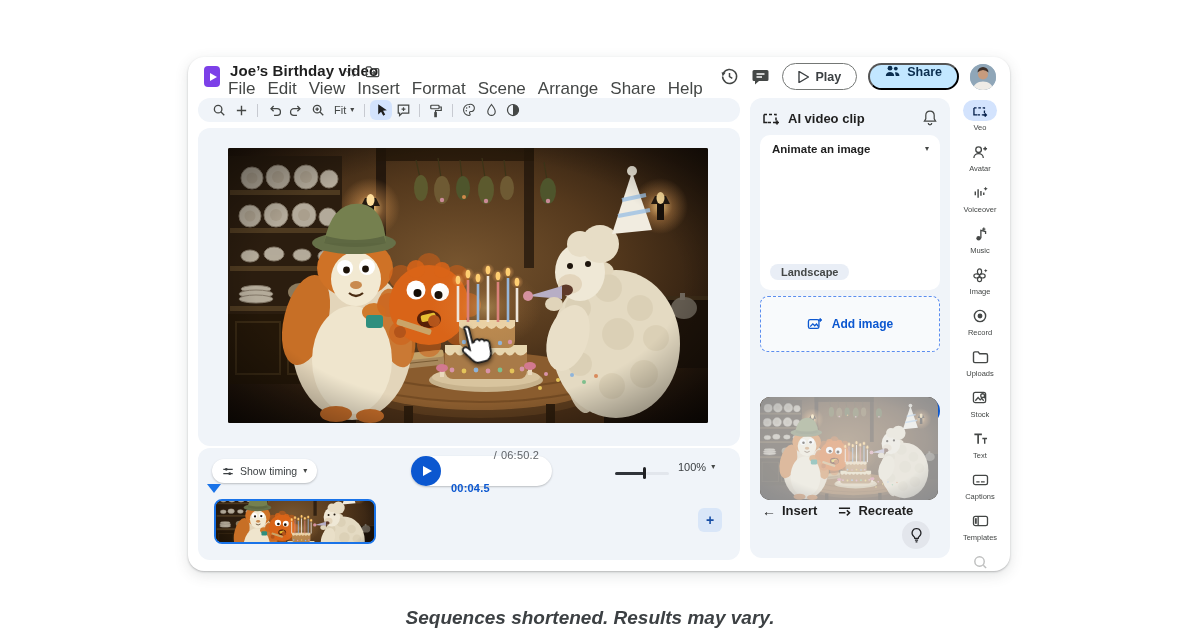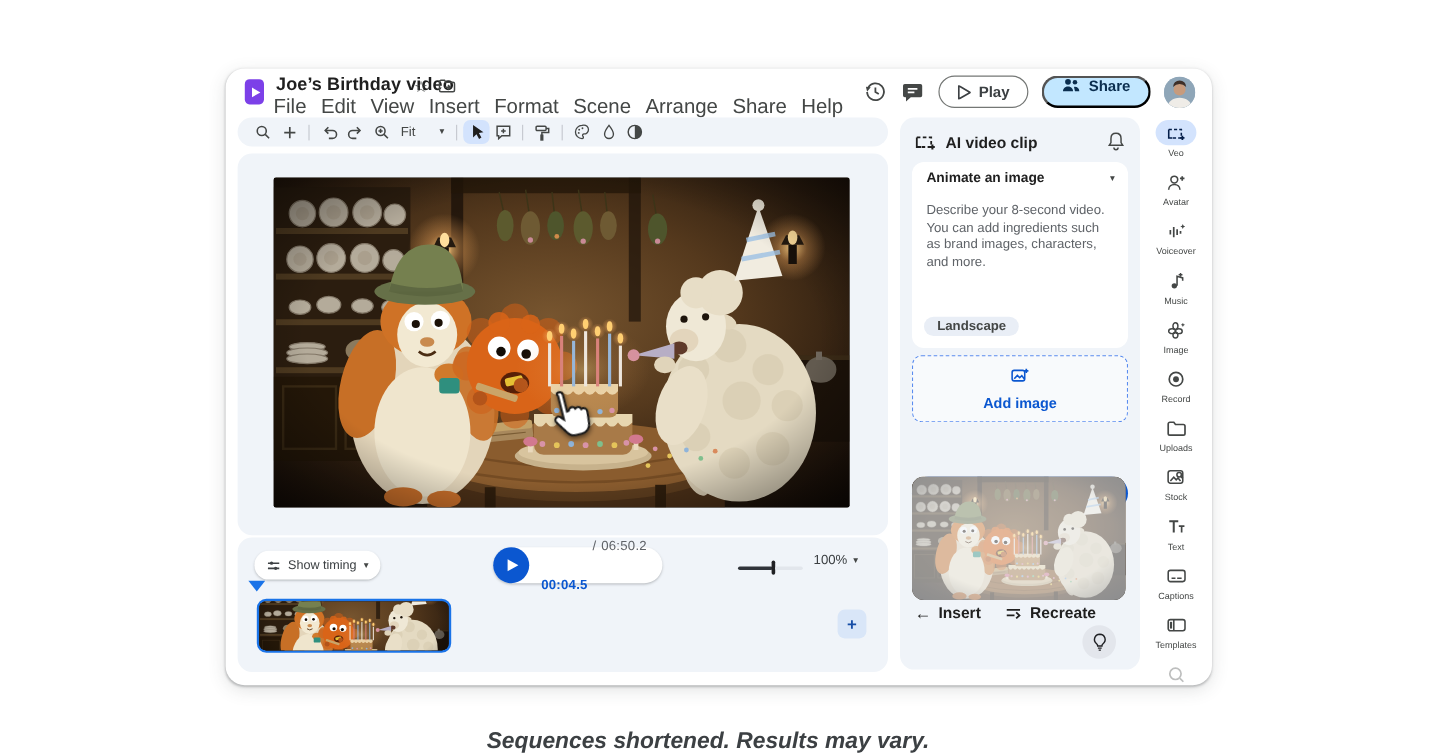--- a/index.html
+++ b/index.html
@@ -25,21 +25,21 @@
   .btn-share{display:flex;align-items:flex-start;gap:7px;height:27px;padding:0 15px;border-radius:15px;
              background:var(--share-pill,#c2e7ff);font-size:12.5px;font-weight:600;color:#0b2e4f;}
   .avatar{width:26px;height:26px;border-radius:50%;overflow:hidden;background:#9fb4c7;}
 
   
   .toolbar{position:absolute;left:10px;top:41px;width:542px;height:24px;border-radius:12px;background:var(--surface,#f0f4f9);
            display:flex;align-items:center;padding-left:10px;box-sizing:border-box;}
   .tb{width:22px;height:20px;display:flex;align-items:center;justify-content:center;border-radius:6px;flex:0 0 auto;}
   .tb.active{background:var(--active-pill,#d3e3fd);}
   .tb-sep{width:1px;height:13px;background:#c7cad1;margin:0 5px;flex:0 0 auto;}
-  .fit{display:flex;align-items:center;gap:20px;font-size:11px;color:#444746;padding:0 5px;flex:0 0 auto;}
+  .fit{display:flex;align-items:center;gap:4px;font-size:11px;color:#444746;padding:0 5px;flex:0 0 auto;}
   .caret{font-size:8px;color:#444746;line-height:1;}
 
   
   .canvas{position:absolute;left:10px;top:71px;width:542px;height:318px;border-radius:12px;background:var(--surface,#f0f4f9);}
   .video{position:absolute;left:30px;top:20px;width:480px;height:275px;background:#16100a;border-radius:2px;overflow:hidden;}
   .video svg.scene{display:block;width:100%;height:100%;}
   .cursor{position:absolute;left:228px;top:174px;width:38px;height:46px;transform:rotate(-14deg);
           filter:drop-shadow(0 2px 2px rgba(0,0,0,.55));}
 
   
@@ -72,21 +72,21 @@
   .panel-ic{position:absolute;left:12px;top:12px;}
   .bell{position:absolute;left:173px;top:11px;}
   .prompt-box{position:absolute;left:10px;top:37px;width:180px;height:155px;background:#fff;border-radius:10px;}
   .mode-row{display:flex;align-items:center;justify-content:space-between;padding:8px 11px 4px 12px;
             font-size:11.5px;font-weight:600;color:#1f1f1f;}
   .prompt-text{padding:9px 15px 0 12px;font-size:11px;line-height:1.33;color:#5f6368;}
   .chip{position:absolute;left:10px;bottom:10px;height:16px;padding:0 11px;background:#e9eef6;border-radius:11px;
         font-size:11px;font-weight:600;color:#444746;display:flex;align-items:center;}
   .add-image{position:absolute;left:10px;top:198px;width:180px;height:56px;box-sizing:border-box;border:1px dashed #5b8def;
              border-radius:8px;background:rgba(255,255,255,.55);display:flex;align-items:center;justify-content:center;gap:9px;
-             color:var(--accent,#0b57d0);font-size:12px;font-weight:600;flex-direction:column;}
+             color:var(--accent,#0b57d0);font-size:12px;font-weight:600;}
   .generate{position:absolute;left:10px;top:259px;width:180px;height:28px;border-radius:14px;background:var(--accent,#0b57d0);
             color:#fff;font-size:10px;font-weight:600;display:flex;align-items:center;justify-content:center;border:none;margin-top:40px;}
   .preview{position:absolute;left:10px;top:299px;width:178px;height:103px;border-radius:10px;overflow:hidden;background:#cfc4b4;}
   .preview svg{display:block;width:100%;height:100%;}
   .preview .wash{position:absolute;inset:0;background:rgba(238,241,245,.58);}
   .result-actions{position:absolute;left:12px;top:405px;display:flex;gap:20px;}
   .ghost-btn{display:flex;align-items:center;gap:6px;font-size:13px;font-weight:600;color:#1f1f1f;}
   .arrow-glyph{font-size:14px;line-height:1;color:#1f1f1f;}
   .bulb{position:absolute;left:152px;top:423px;width:28px;height:28px;border-radius:50%;background:#e3e6ec;
         display:flex;align-items:center;justify-content:center;}
@@ -560,21 +560,20 @@
           <path d="M8 2.2 c-2.9 0-4.8 2-4.8 4.8 v4 l-1.6 2.6 h12.8 L12.8 11 v-4 c0-2.8-1.9-4.8-4.8-4.8 z"></path>
           <path d="M6 15.8 a2 2 0 0 0 4 0"></path>
         </svg>
       </span>
 
       <div class="prompt-box">
         <div class="mode-row">
           <span>Animate an image</span>
           <span class="caret">▾</span>
         </div>
-        <div class="prompt-text">Describe your 8-second video. You can add ingredients such as brand images, characters, and more.</div>
         <div class="chip">Landscape</div>
       </div>
 
       <div class="add-image">
         <svg width="16" height="14" viewBox="0 0 18 16" fill="none" stroke="#0b57d0" stroke-width="1.5">
           <rect x="1.5" y="3" width="12" height="10" rx="2"></rect>
             <path d="M3.5 11 l3-3.2 2.2 2.2 2-2 2.3 3"></path>
           <path d="M15 1.5 v4 M13 3.5 h4" stroke-width="1.6"></path>
         </svg>
         <span>Add image</span>

